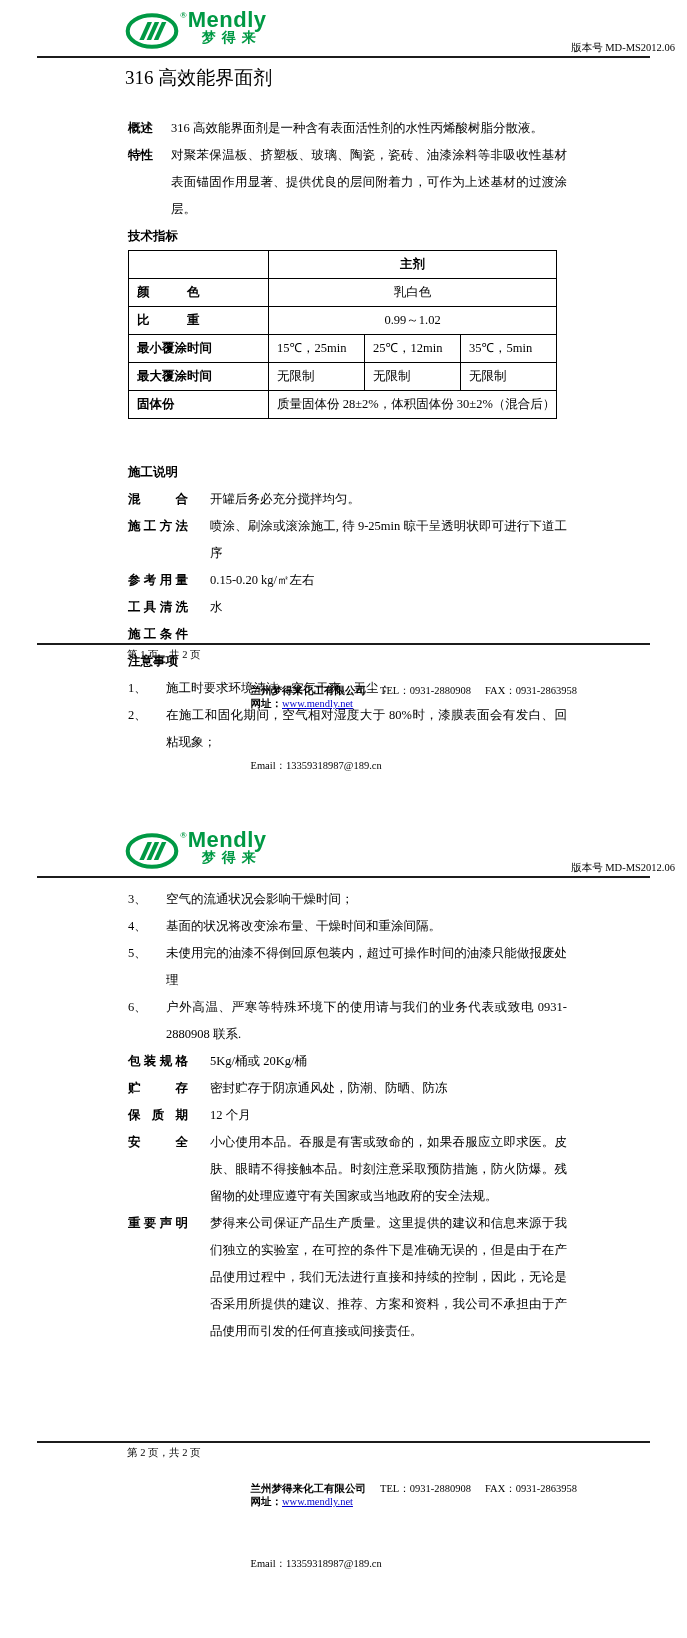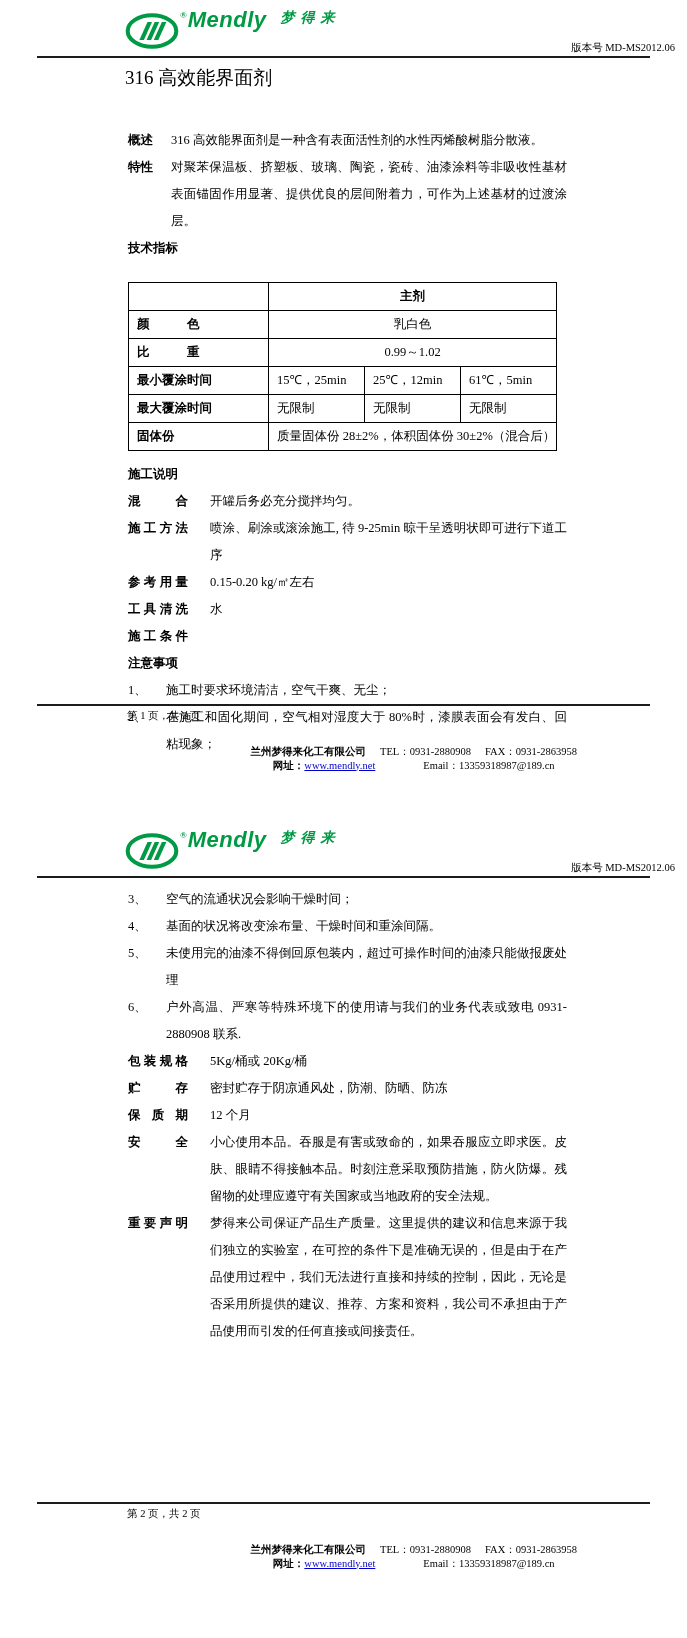--- a/index.html
+++ b/index.html
@@ -5,51 +5,51 @@
   html,body{margin:0;padding:0;background:#fff;}
   body{width:687px;height:1638px;font-family:"Liberation Serif",serif;color:#000;overflow:hidden;}
   .page{position:relative;width:687px;}
   .p1{height:780px;}
   .p2{height:858px;}
   .hdr{position:relative;padding:10px 112px 0 125px;height:46px;}
   .p2 .hdr{padding-top:50px;}
   .logo{display:flex;align-items:flex-start;}
   .emblem{flex:0 0 auto;margin-top:2px;}
   .reg{color:#009944;font-size:9px;font-weight:bold;line-height:10px;margin:0 1px 0 1px;}
-  .logo-text{display:flex;flex-direction:row;font-style:italic;}
+  .logo-text{display:flex;flex-direction:column;}
   .brand-name{color:#009944;font-weight:bold;font-size:22px;line-height:20px;font-family:"Liberation Sans",sans-serif;letter-spacing:0.5px;}
   .brand-cn{color:#009944;font-weight:bold;font-size:14px;line-height:16px;letter-spacing:6px;margin-left:14px;}
   .version{position:absolute;right:12px;bottom:2px;font-size:10.5px;line-height:12px;}
   .rule{border-top:2px solid #1c1c1c;margin:0 37px;}
   .title{margin:6px 120px 0 125px;font-size:19px;font-weight:normal;line-height:27px;}
   .content{margin:0 120px 0 128px;line-height:27px;font-size:12.5px;text-align:justify;}
   .p2 .content{margin-top:8px;}
   .h{font-weight:bold;}
   .row{display:flex;}
   .lbl{flex:0 0 60px;margin-right:22px;font-weight:bold;text-align:justify;text-align-last:justify;}
   .val{flex:1;text-align:justify;}
   .row-sm .lbl-sm{flex:0 0 43px;font-weight:bold;}
   .nrow{display:flex;}
   .num{flex:0 0 38px;}
   .ntext{flex:1;text-align:justify;}
-  .m-top24{margin-top:36px;}
-  .m-top26{margin-top:10px;}
-  table.spec{border-collapse:collapse;margin-top:20px;width:428px;table-layout:fixed;border-radius:12px;}
+  .m-top24{margin-top:24px;}
+  .m-top26{margin-top:40px;}
+  table.spec{border-collapse:collapse;width:428px;table-layout:fixed;border-radius:12px;}
   table.spec td{border:1px solid #000;height:26px;padding:0 8px;font-size:12.5px;overflow:hidden;white-space:nowrap;}
   table.spec td.tl{font-weight:bold;}
   table.spec td.tc{text-align:center;}
   table.spec td.hd{font-weight:bold;text-align:center;}
   .footer{position:absolute;left:37px;right:37px;border-top:2px solid #1c1c1c;padding-top:3px;display:flex;font-size:10.5px;line-height:13.5px;}
   .p1 .footer{bottom:8px;}
   .p2 .footer{bottom:68px;}
   .f-page{margin-left:90px;white-space:nowrap;}
   .f-center{margin-left:50px;margin-top:36px;}
   .f-line1{display:flex;gap:14px;white-space:nowrap;}
   .f-company{font-weight:bold;}
-  .f-line2{display:flex;gap:48px;justify-content:center;white-space:nowrap;}
+  .f-line2{display:flex;gap:48px;justify-content:center;white-space:nowrap;flex-direction:column;}
   .f-weblabel{font-weight:bold;}
   a.weblink{color:#0000cc;text-decoration:underline;}
 </style>
 </head>
 <body>
 
 <div class="page p1">
 
   <div class="hdr">
     <div class="logo">
@@ -107,21 +107,21 @@
         <td class="tc" colspan="3">乳白色</td>
       </tr>
       <tr>
         <td class="tl">比　　　重</td>
         <td class="tc" colspan="3">0.99～1.02</td>
       </tr>
       <tr>
         <td class="tl">最小覆涂时间</td>
         <td>15℃，25min</td>
         <td>25℃，12min</td>
-        <td>61℃，5min</td>
+        <td>35℃，5min</td>
       </tr>
       <tr>
         <td class="tl">最大覆涂时间</td>
         <td>无限制</td>
         <td>无限制</td>
         <td>无限制</td>
       </tr>
       <tr>
         <td class="tl">固体份</td>
         <td colspan="3">质量固体份 28±2%，体积固体份 30±2%（混合后）</td>

